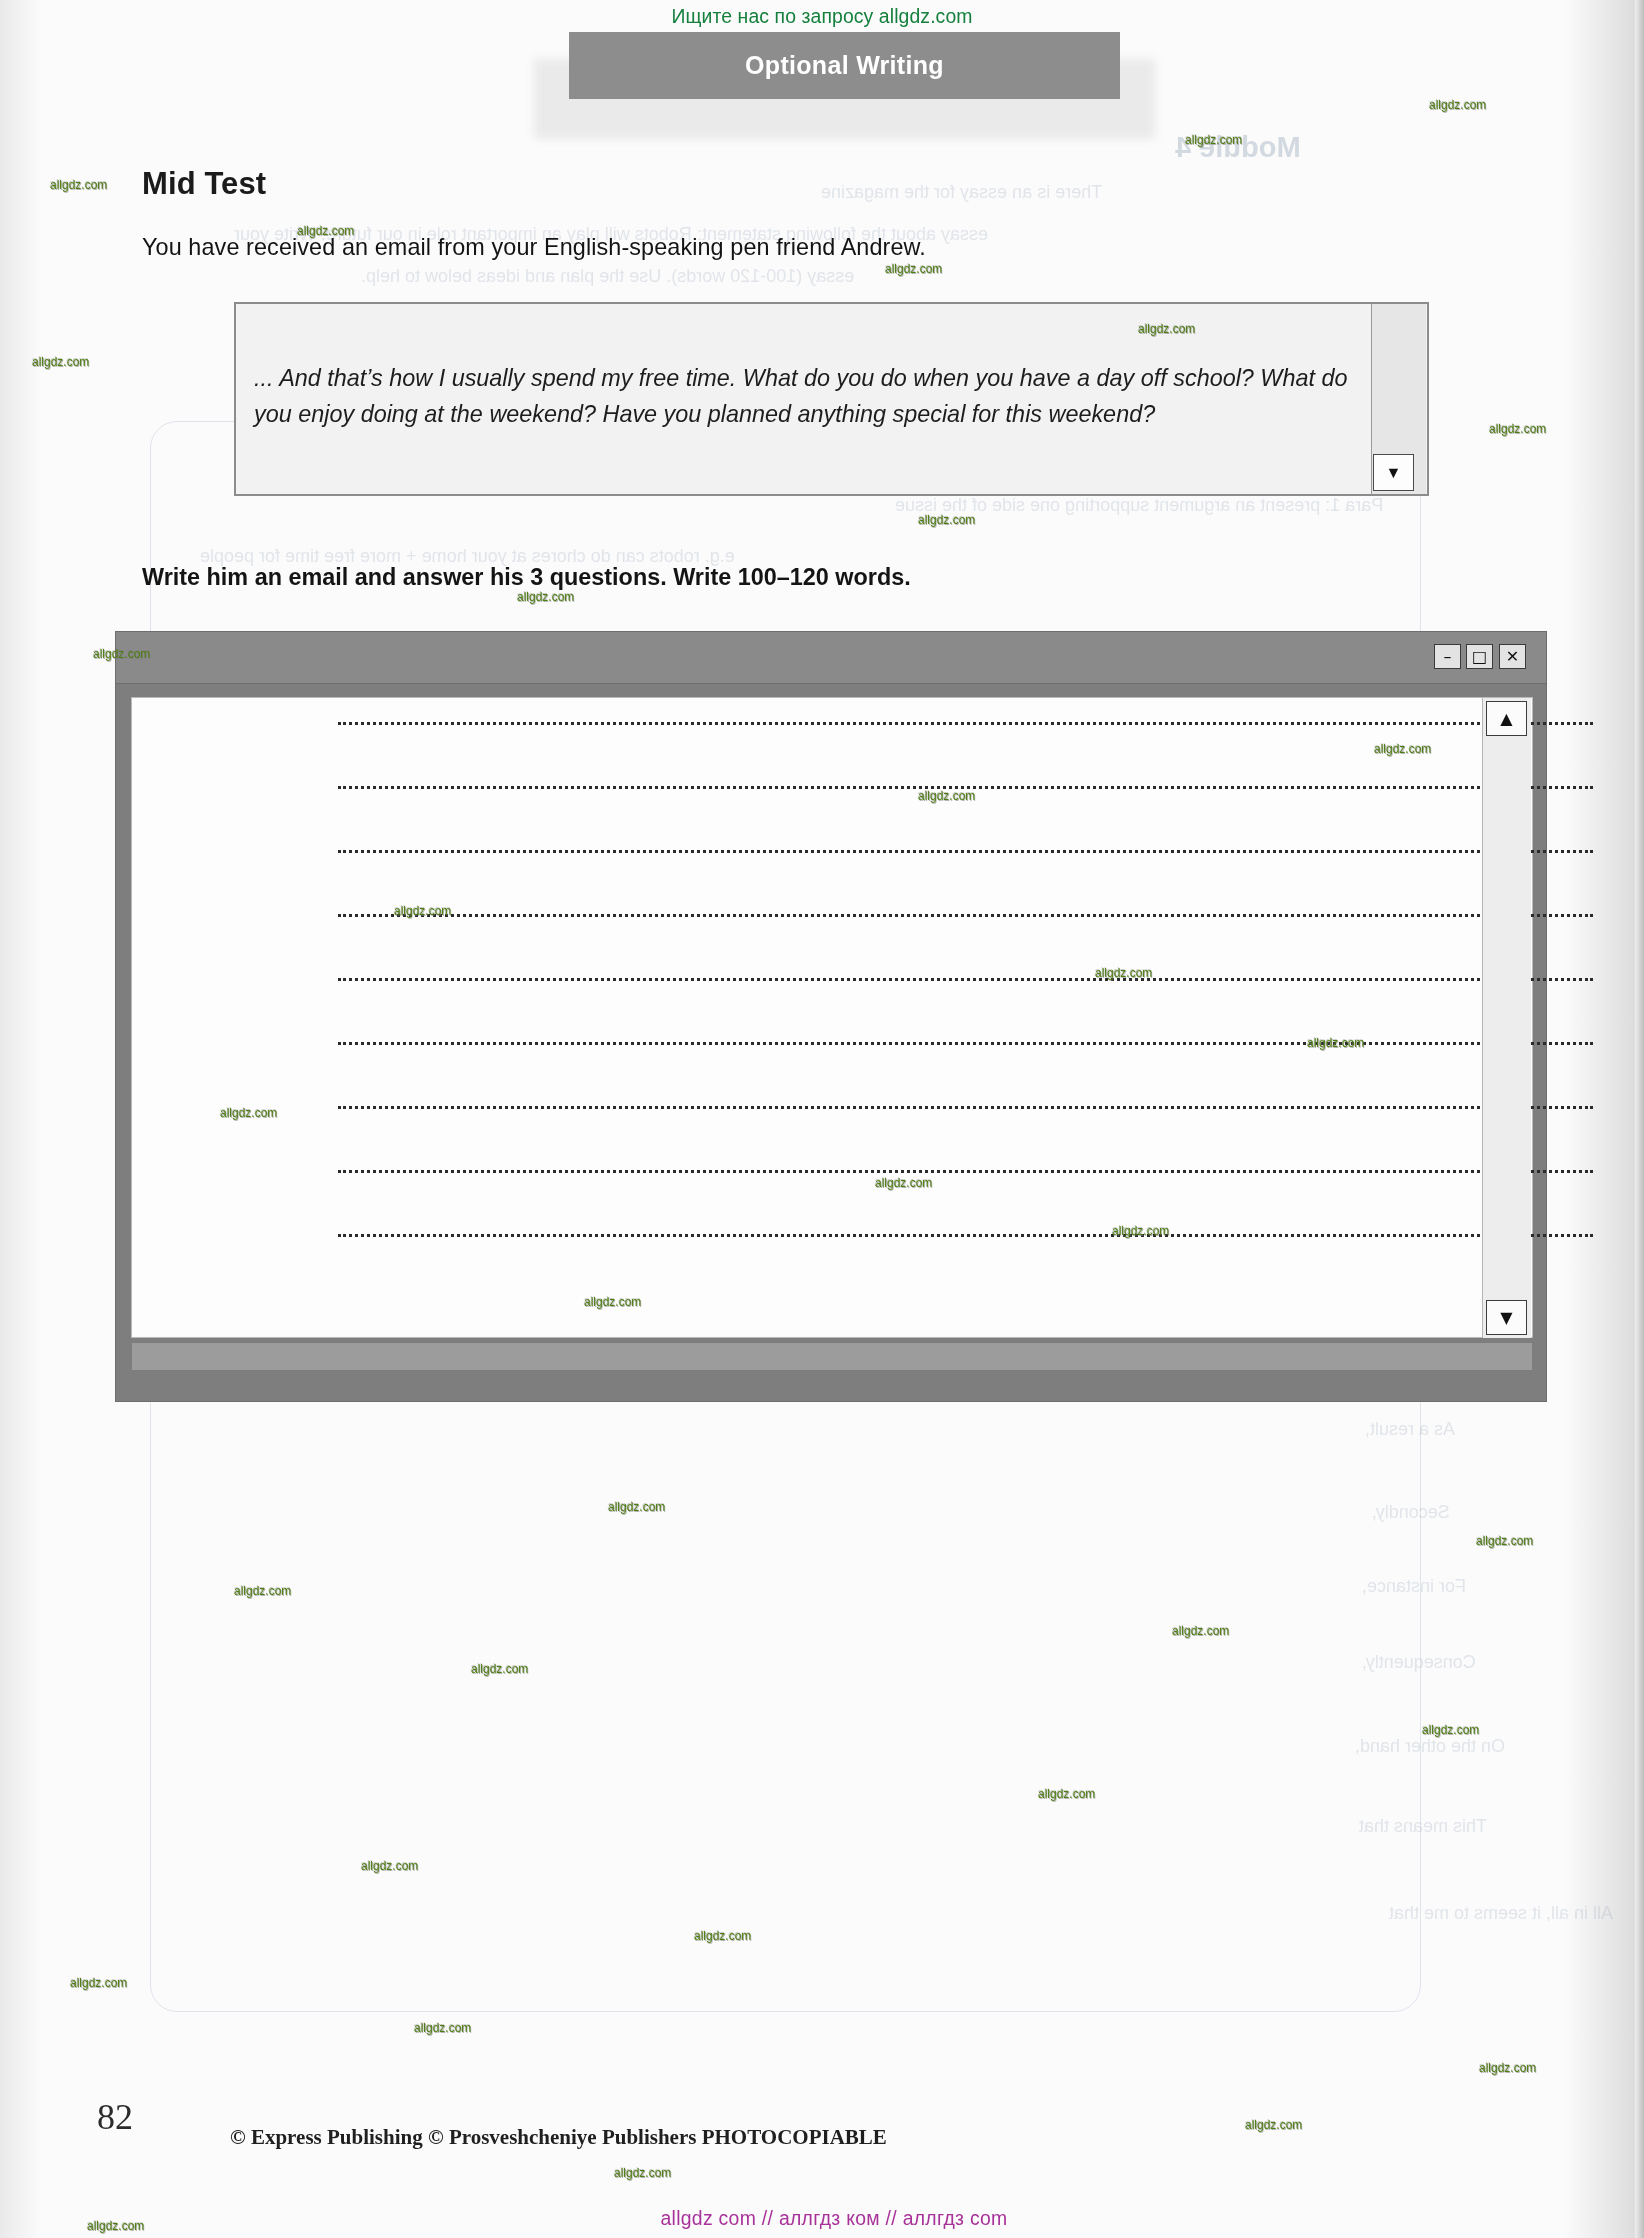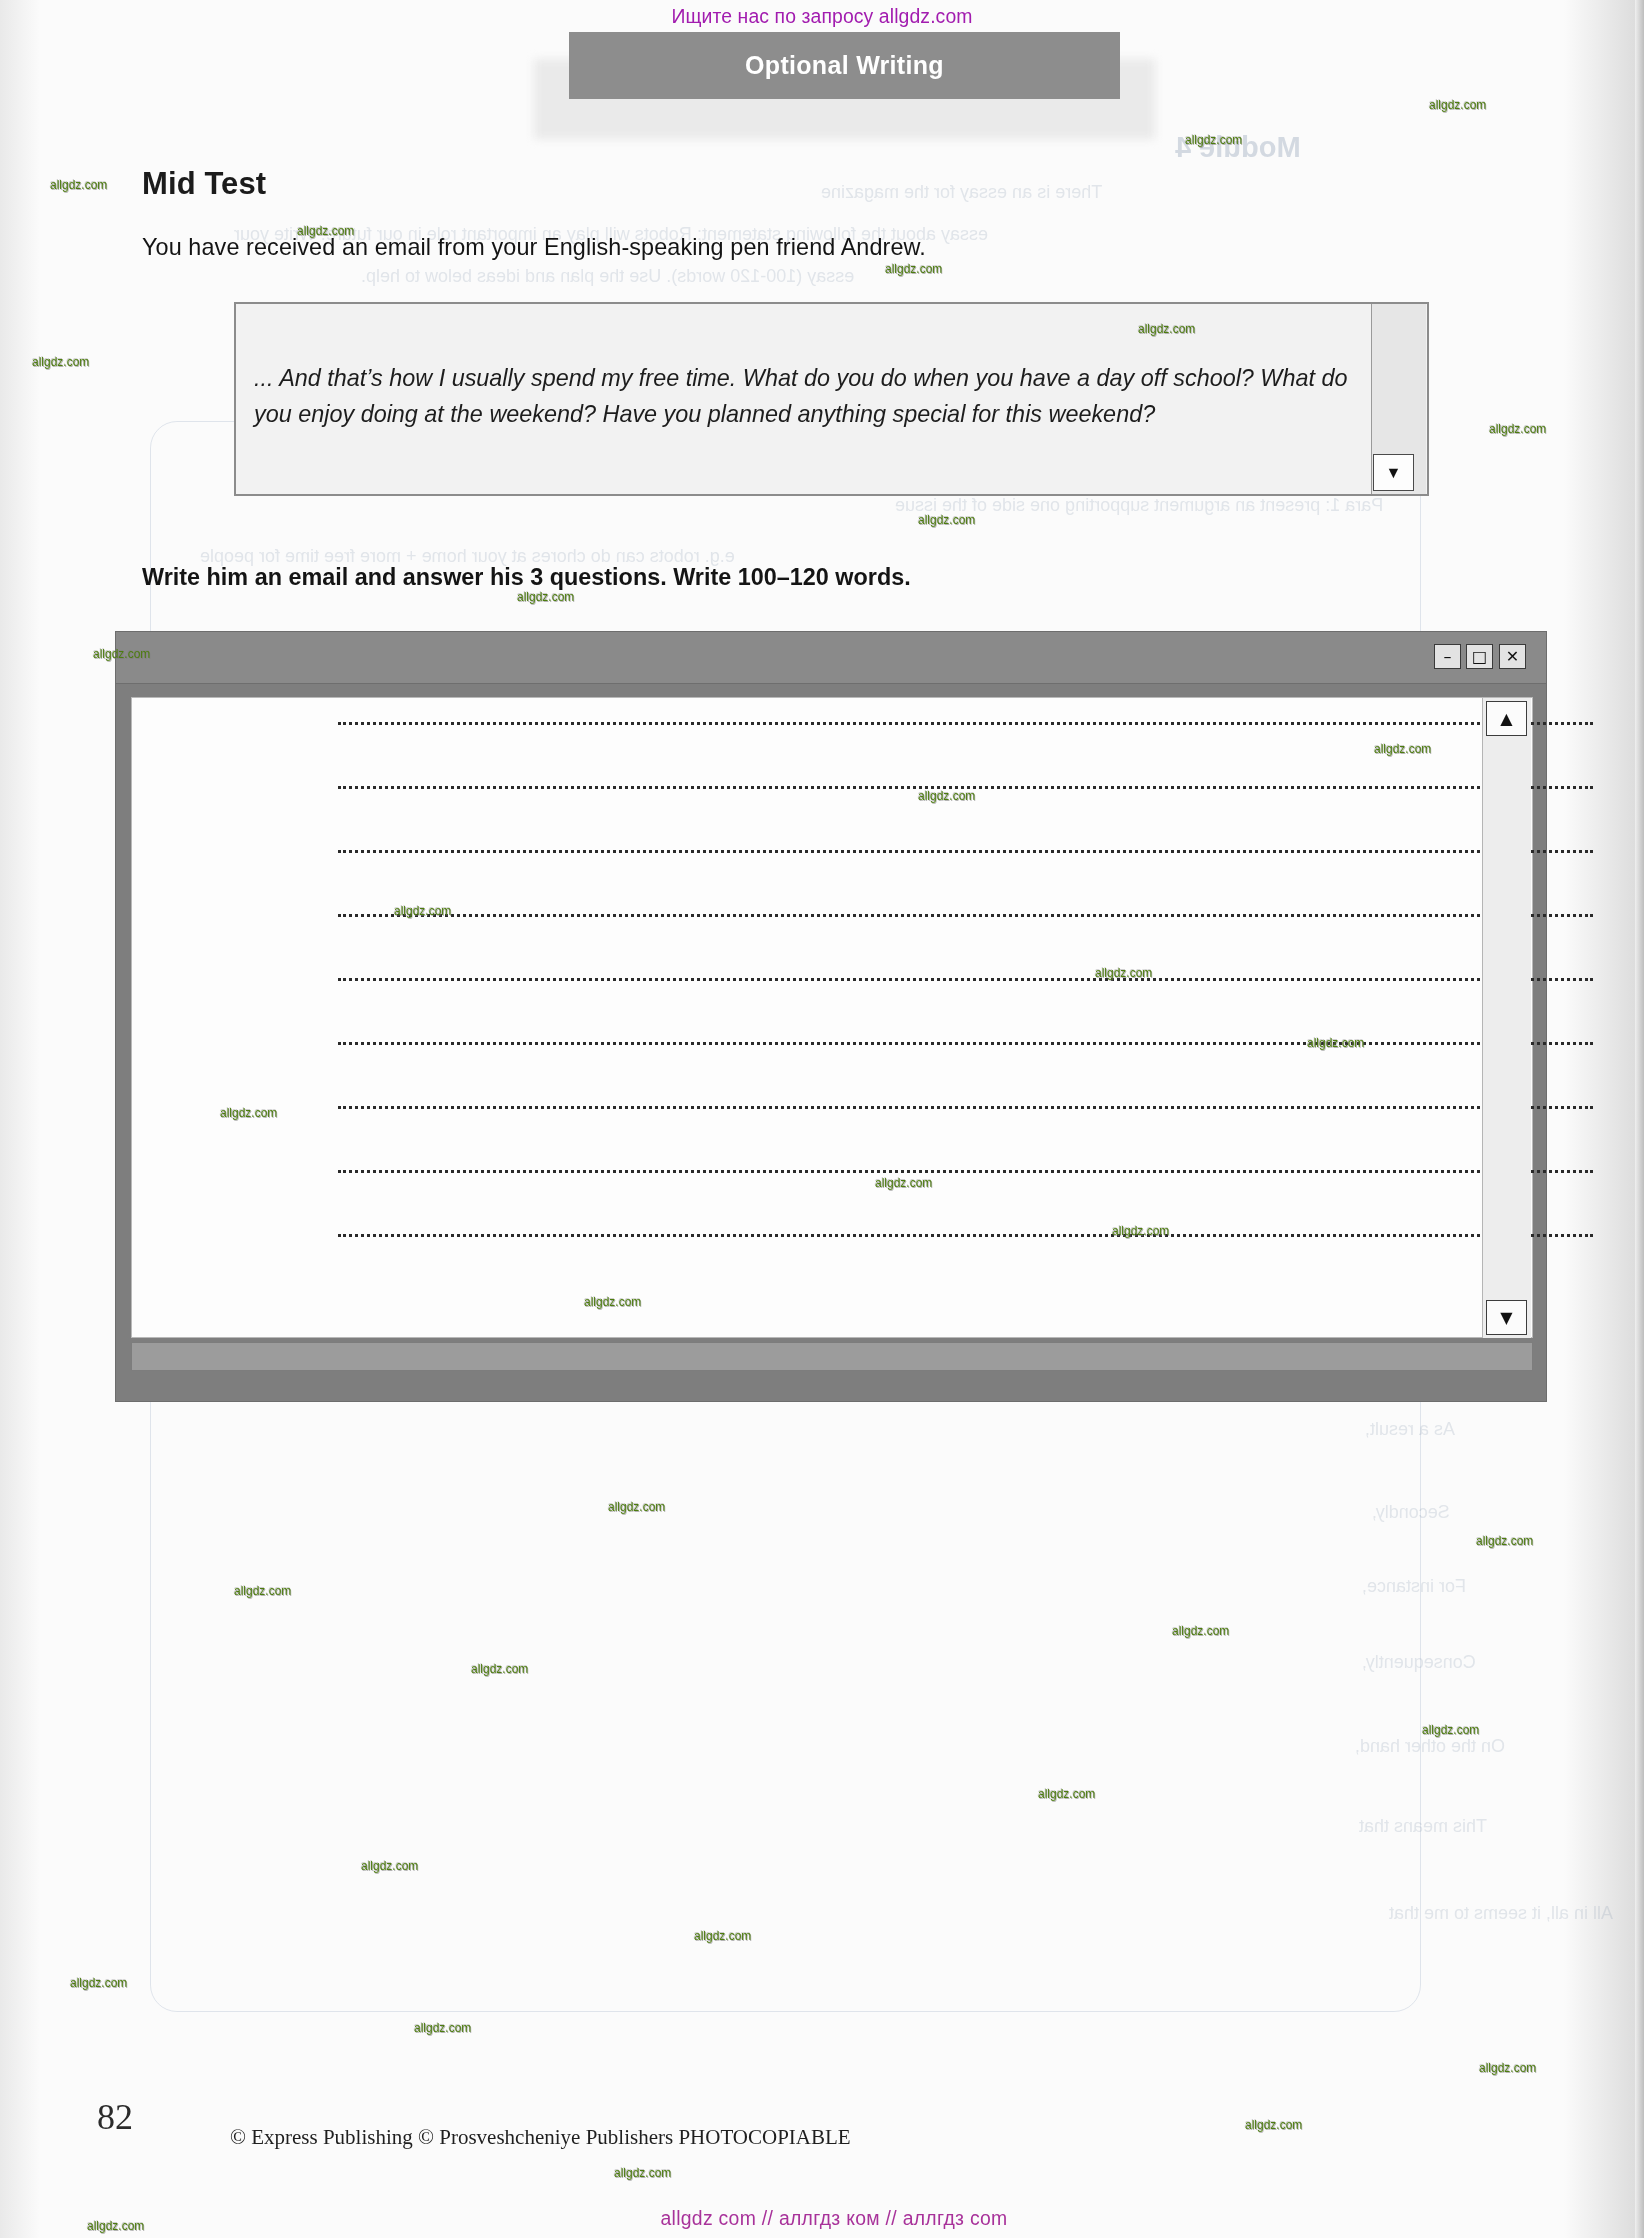--- a/index.html
+++ b/index.html
@@ -42,21 +42,21 @@
     background: linear-gradient(to left, #bdbdbd, #efefef);
   }
 
   
   #top-banner {
     position: absolute;
     left: 0; top: 0;
     width: 1644px;
     text-align: center;
     font-size: 19.4px;
-    color: #a21caf;
+    color: #15803d;
     letter-spacing: 0.1px;
     padding-top: 5.3px;
   }
 
   
   #bottom-banner {
     position: absolute;
     left: 12px; top: 2207px;
     width: 1644px;
     text-align: center;
@@ -278,20 +278,21 @@
     font-size: 36px;
     color: #2b2b2b;
     font-family: "Liberation Serif", serif;
   }
   #copyright-line {
     position: absolute;
     left: 230px; top: 2125px;
     font-size: 21px;
     color: #1f1f1f;
     font-family: "Liberation Serif", serif;
+    font-weight: bold;
   }
 
   
   .wm {
     position: absolute;
     font-size: 12px;
     color: #4d7c0f;
     text-shadow:
        0.7px 0.7px 0 rgba(120,120,120,.55),
       -0.7px -0.7px 0 rgba(120,120,120,.35);

